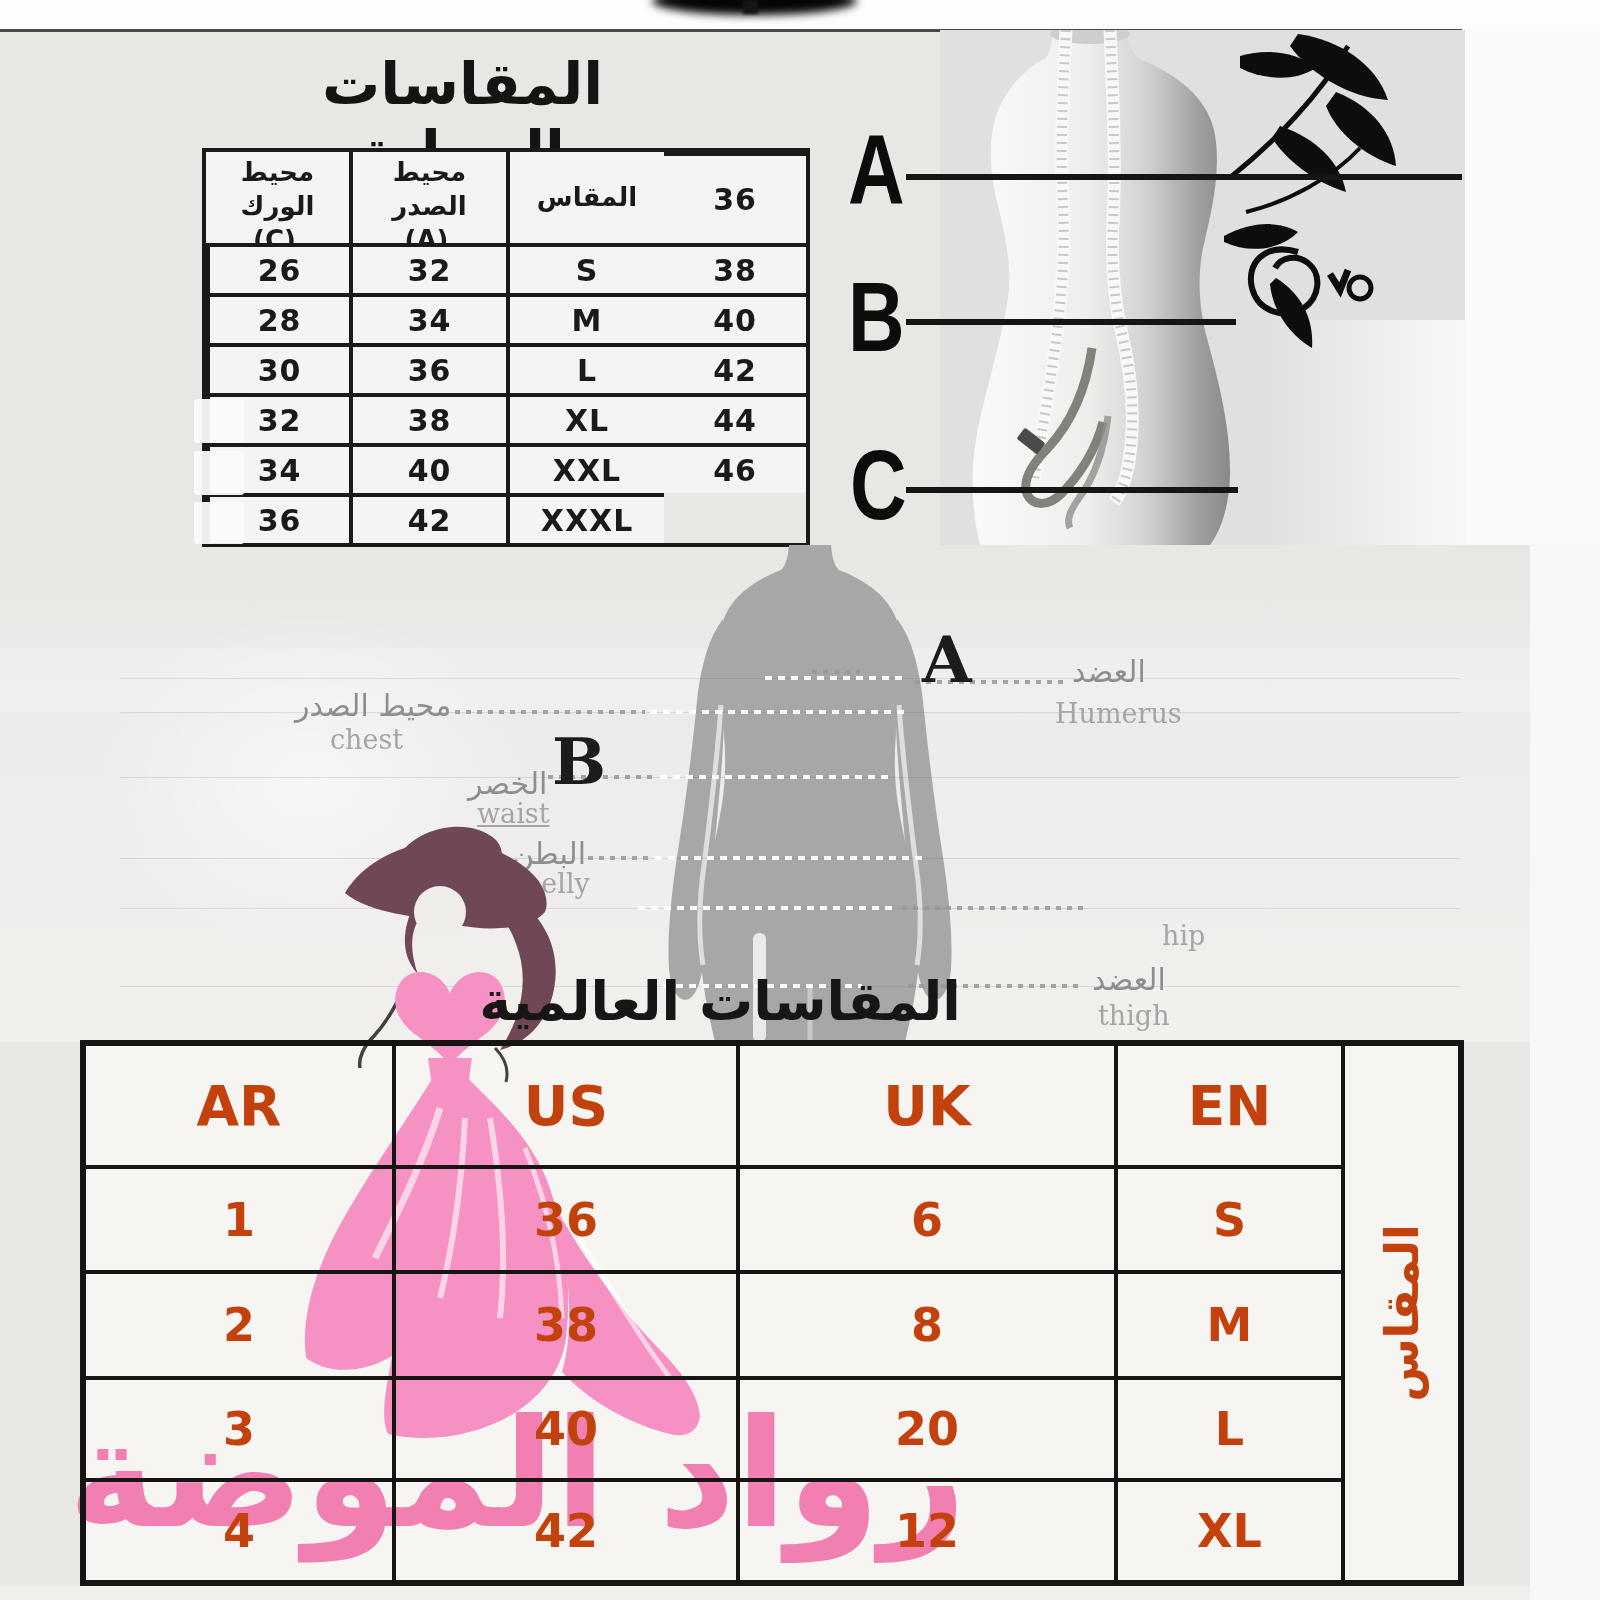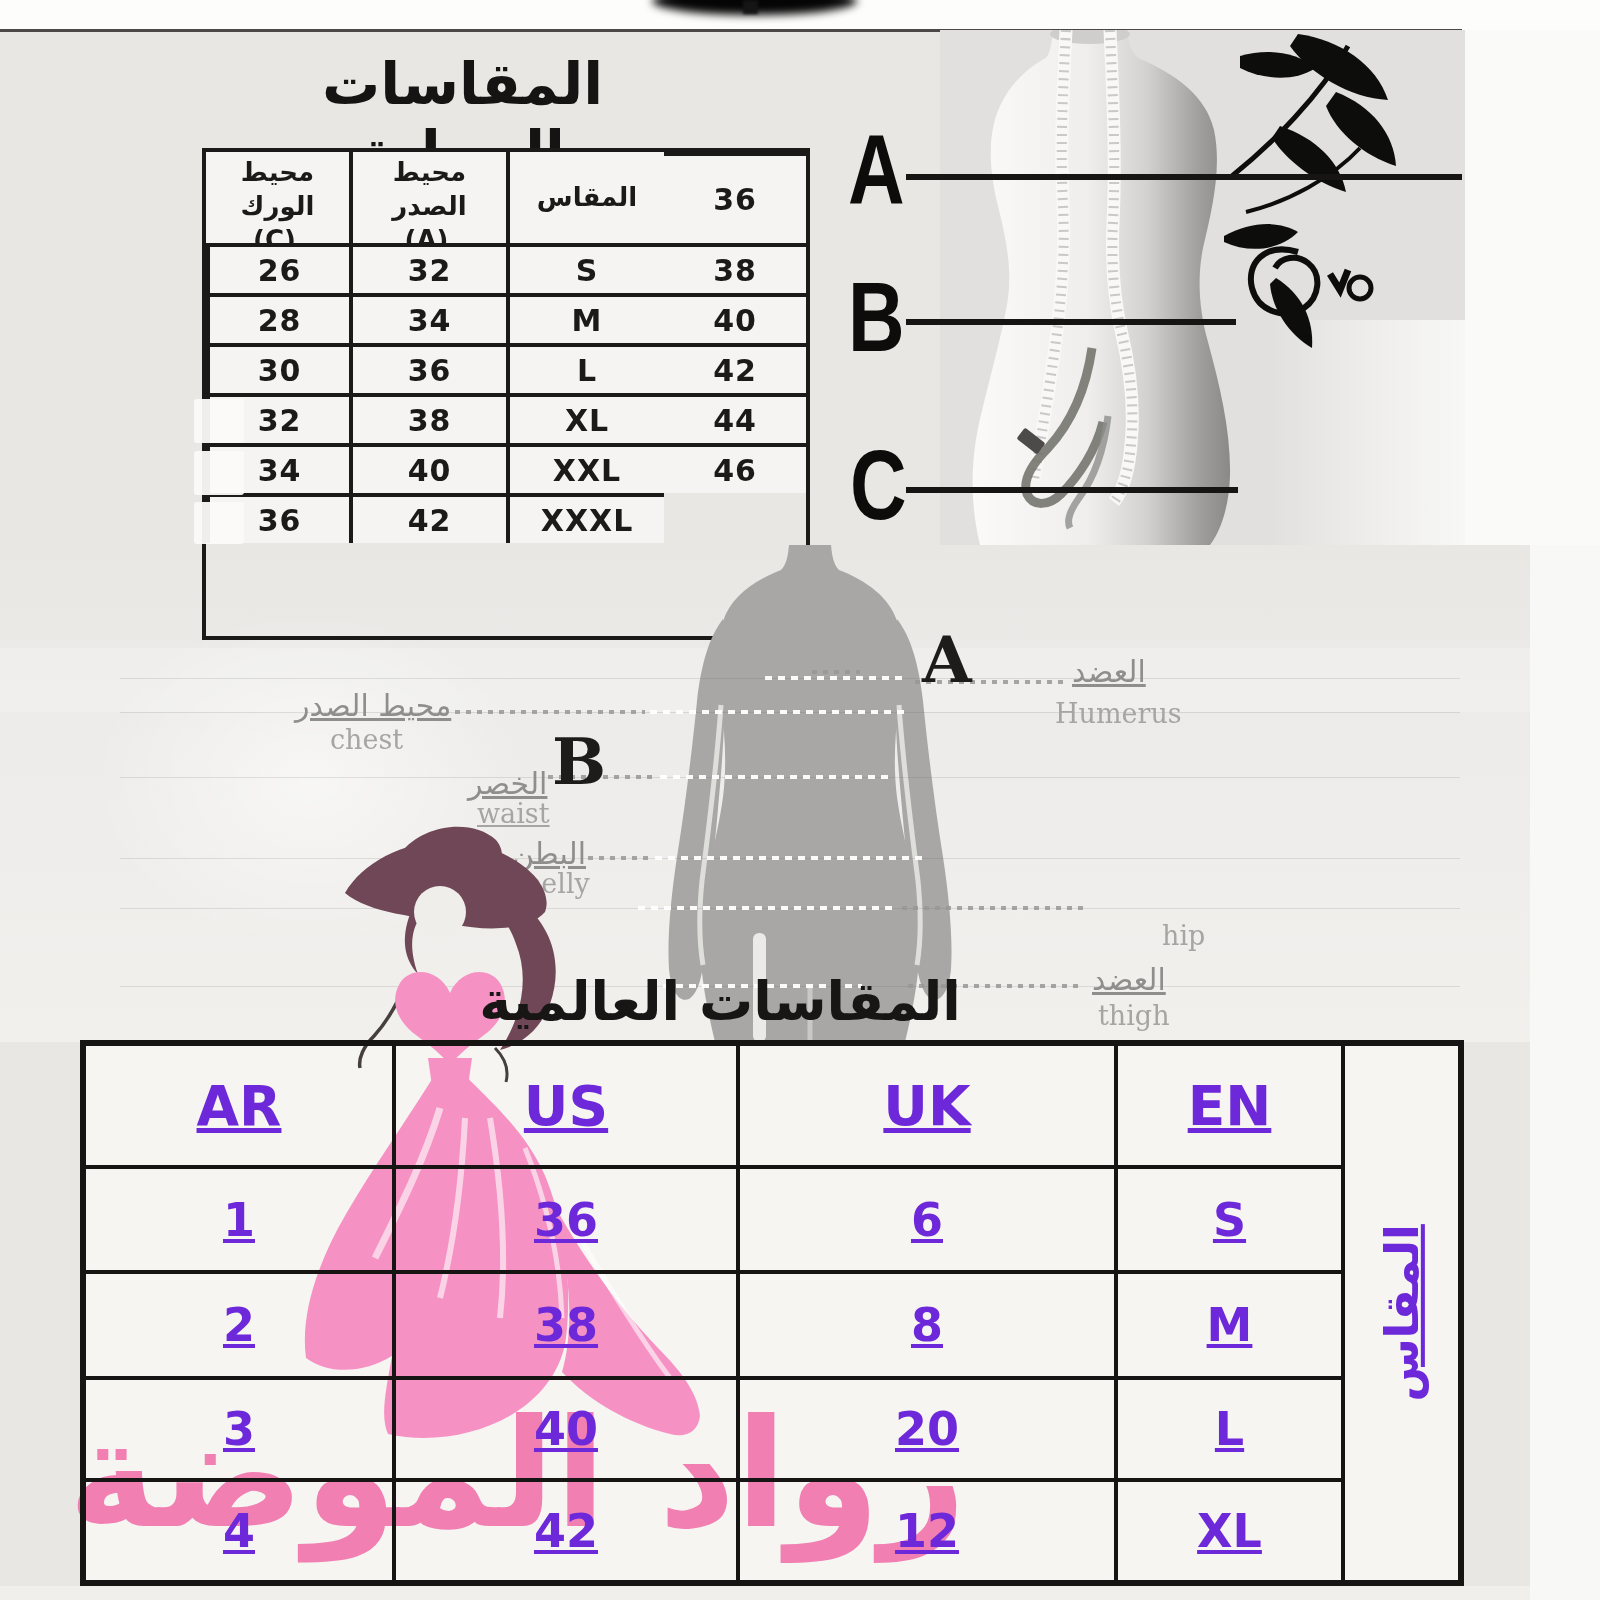--- a/index.html
+++ b/index.html
@@ -18,21 +18,21 @@
   
   .wr1 { left:1462px; top:30px; width:138px; height:515px; background:#fafaf9; }
   .wr2 { left:1530px; top:545px; width:70px; height:1055px; background:#f8f8f6; }
   .wfade { left:1250px; top:335px; width:212px; height:210px;
            background:linear-gradient(90deg, rgba(250,250,248,0), rgba(250,250,248,.95) 75%); }
   .bottom-strip { left:0; top:1586px; width:1530px; height:14px; background:#f0efec; }
 
   
   .title1 { left:230px; top:50px; width:465px; text-align:center; font-size:58px; font-weight:800;
             color:#151413; direction:rtl; }
-  .t1 { left:202px; top:148px; width:608px; height:492px; box-sizing:border-box;
+  .t1 { left:202px; top:148px; width:608px; height:399px; box-sizing:border-box;
         border:4px solid #1b1a19; display:grid;
         grid-template-columns:143px 157px 158px 142px;
         grid-template-rows:91px repeat(6, 50px); z-index:2; }
   .t1cell { box-sizing:border-box; background:#f5f4f2; display:flex; align-items:center; justify-content:center;
             font-weight:700; color:#1b1a19; direction:rtl; text-align:center; }
   .t1cell.bl { border-left:4px solid #1b1a19; }
   .t1cell.bt { border-top:4px solid #1b1a19; }
   .t1head { font-size:26px; line-height:1.3; flex-wrap:wrap; padding:4px 10px; }
   .t1head .lat { margin-right:6px; }
   .t1val { font-size:30px; letter-spacing:1px; }
@@ -49,35 +49,35 @@
   .blob { left:90px; top:610px; width:440px; height:340px;
           background:radial-gradient(ellipse at center, rgba(255,255,255,.55), rgba(255,255,255,0) 70%); }
   .band { left:0; top:648px; width:1530px; height:64px; background:rgba(255,255,255,.22); }
 
   .hairline { height:1px; background:rgba(90,90,88,.15); z-index:2; }
   .dash-w { height:4px; background:repeating-linear-gradient(90deg,#ffffff 0 7px, rgba(0,0,0,0) 7px 13px);
             opacity:.95; z-index:3; }
   .dash-g, .dash-g2 { height:4px; background:repeating-linear-gradient(90deg,#989795 0 5px, rgba(0,0,0,0) 5px 11px);
             opacity:.85; z-index:3; }
 
-  .ar-lab { font-size:30px; color:#8f8e8c; direction:rtl; white-space:nowrap; z-index:3;text-decoration:underline; }
+  .ar-lab { font-size:30px; color:#8f8e8c; direction:rtl; white-space:nowrap; z-index:3; }
   .en-lab { font-family:"DejaVu Serif", serif; font-size:27px; color:#a6a5a3; white-space:nowrap; z-index:3; }
   .mark2 { font-family:"DejaVu Serif", serif; font-weight:700; font-size:64px; line-height:1; color:#1d1c1b; z-index:4; }
 
   .title2 { left:450px; top:970px; width:540px; text-align:center; font-size:54px; font-weight:800;
             color:#171615; direction:rtl; z-index:8; }
 
   
   .t2base { left:80px; top:1040px; width:1384px; height:546px; background:#f6f5f2; z-index:1; }
   .t2 { left:80px; top:1040px; width:1384px; height:546px; box-sizing:border-box;
         border:6px solid #161514; display:grid;
         grid-template-columns:306px 344px 378px 227px 117px;
         grid-template-rows:119px 105px 106px 102px 102px; z-index:10; }
   .t2cell { box-sizing:border-box; background:transparent; display:flex; align-items:center; justify-content:center;
-            font-weight:800; color:#6d28d9;text-decoration:underline; }
+            font-weight:800; color:#c2410c; }
   .t2cell.bl { border-left:4px solid #161514; }
   .t2cell.bt { border-top:4px solid #161514; }
   .t2head { font-size:55px; }
   .t2val { font-size:46px; }
   .t2side { grid-column:5; grid-row:1 / 6; }
   .t2side span { transform:rotate(-90deg); white-space:nowrap; font-size:46px; font-weight:800; direction:rtl; }
 
   
   .wm { left:68px; top:1392px; font-size:150px; font-weight:800; line-height:1.1; color:#f17cb0;
         direction:rtl; white-space:nowrap; z-index:6; opacity:.97; }

